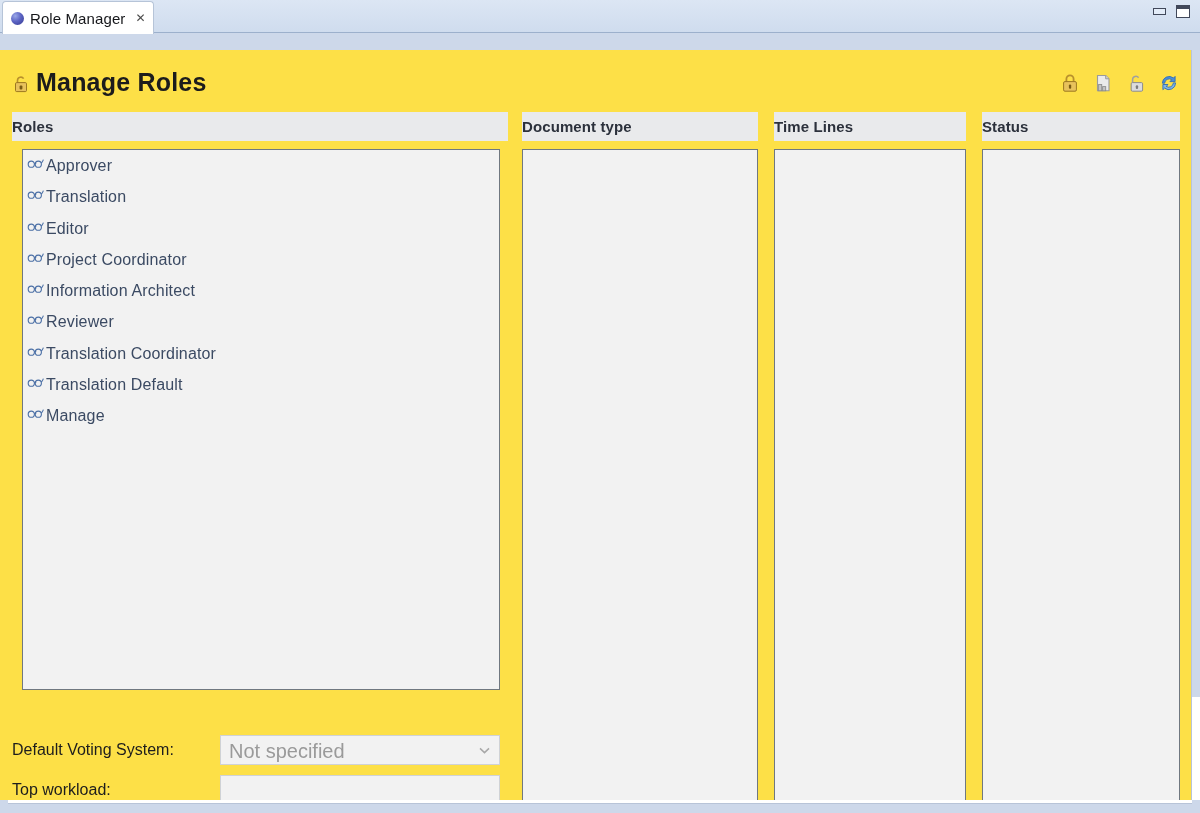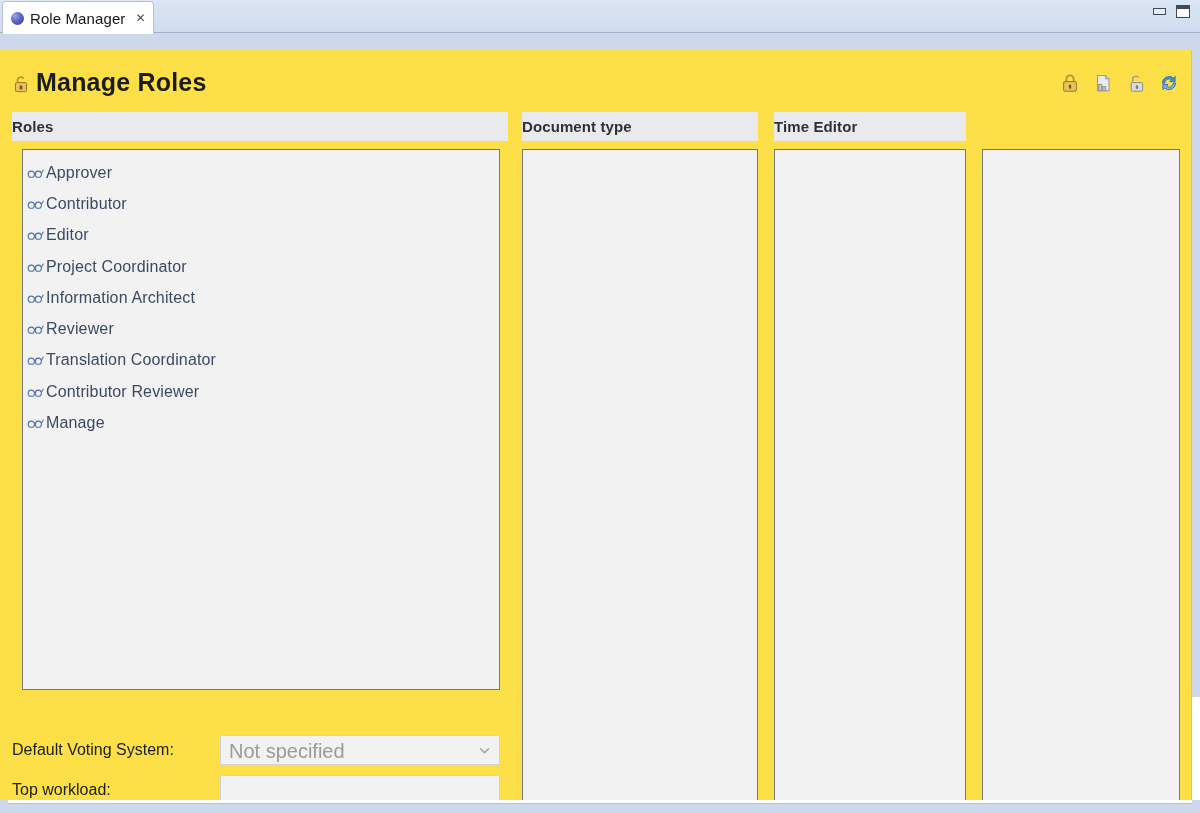--- a/index.html
+++ b/index.html
@@ -177,21 +177,21 @@
   #roles-list {
     position: absolute;
     left: 0; top: 0;
     right: 0; bottom: 0;
     padding: 7px 0 0 4px;
     box-sizing: border-box;
     overflow: hidden;
   }
   .role-item {
     display: flex;
-    align-items: center;
+    align-items: flex-start;
     height: 31.3px;
     gap: 2px;
   }
   .role-label {
     font-size: 16px;
     color: #3b4a63;
     letter-spacing: .15px;
     white-space: nowrap;
   }
   .glasses-icon {
@@ -338,21 +338,21 @@
               </svg>
               <span class="role-label">Approver</span>
             </div>
             <div class="role-item">
               <svg class="glasses-icon" viewBox="0 0 17 12">
                 <circle cx="4.3" cy="7.2" r="3.1" fill="none" stroke="#4a6fa5" stroke-width="1.1"></circle>
                 <circle cx="11.3" cy="7.2" r="3.1" fill="none" stroke="#4a6fa5" stroke-width="1.1"></circle>
                 <path d="M7.4 7 q0.9 -1 1.8 0" fill="none" stroke="#4a6fa5" stroke-width="1.1"></path>
                 <path d="M14.4 6.1 q1.4 -1.6 2 -3.4" fill="none" stroke="#4a6fa5" stroke-width="1.1"></path>
               </svg>
-              <span class="role-label">Contributor</span>
+              <span class="role-label">Translation</span>
             </div>
             <div class="role-item">
               <svg class="glasses-icon" viewBox="0 0 17 12">
                 <circle cx="4.3" cy="7.2" r="3.1" fill="none" stroke="#4a6fa5" stroke-width="1.1"></circle>
                 <circle cx="11.3" cy="7.2" r="3.1" fill="none" stroke="#4a6fa5" stroke-width="1.1"></circle>
                 <path d="M7.4 7 q0.9 -1 1.8 0" fill="none" stroke="#4a6fa5" stroke-width="1.1"></path>
                 <path d="M14.4 6.1 q1.4 -1.6 2 -3.4" fill="none" stroke="#4a6fa5" stroke-width="1.1"></path>
               </svg>
               <span class="role-label">Editor</span>
             </div>
@@ -392,21 +392,21 @@
               </svg>
               <span class="role-label">Translation Coordinator</span>
             </div>
             <div class="role-item">
               <svg class="glasses-icon" viewBox="0 0 17 12">
                 <circle cx="4.3" cy="7.2" r="3.1" fill="none" stroke="#4a6fa5" stroke-width="1.1"></circle>
                 <circle cx="11.3" cy="7.2" r="3.1" fill="none" stroke="#4a6fa5" stroke-width="1.1"></circle>
                 <path d="M7.4 7 q0.9 -1 1.8 0" fill="none" stroke="#4a6fa5" stroke-width="1.1"></path>
                 <path d="M14.4 6.1 q1.4 -1.6 2 -3.4" fill="none" stroke="#4a6fa5" stroke-width="1.1"></path>
               </svg>
-              <span class="role-label">Contributor Reviewer</span>
+              <span class="role-label">Translation Default</span>
             </div>
             <div class="role-item">
               <svg class="glasses-icon" viewBox="0 0 17 12">
                 <circle cx="4.3" cy="7.2" r="3.1" fill="none" stroke="#4a6fa5" stroke-width="1.1"></circle>
                 <circle cx="11.3" cy="7.2" r="3.1" fill="none" stroke="#4a6fa5" stroke-width="1.1"></circle>
                 <path d="M7.4 7 q0.9 -1 1.8 0" fill="none" stroke="#4a6fa5" stroke-width="1.1"></path>
                 <path d="M14.4 6.1 q1.4 -1.6 2 -3.4" fill="none" stroke="#4a6fa5" stroke-width="1.1"></path>
               </svg>
               <span class="role-label">Manage</span>
             </div>
@@ -432,26 +432,29 @@
 
       <div class="column" style="left:522px; top:0; width:236px; height:705px;text-align:center;">
         <div class="col-header" style="left:0; width:236px;">
           <span>Document type</span>
         </div>
         <div class="listbox" style="left:0; top:37px; width:236px; height:664px;"></div>
       </div>
 
       <div class="column" style="left:774px; top:0; width:192px; height:705px;">
         <div class="col-header" style="left:0; width:192px;">
-          <span>Time Editor</span>
+          <span>Time Lines</span>
         </div>
         <div class="listbox" style="left:0; top:37px; width:192px; height:664px;"></div>
       </div>
 
       <div class="column" style="left:982px; top:0; width:198px; height:705px;">
+        <div class="col-header" style="left:0; width:198px;">
+          <span>Status</span>
+        </div>
         <div class="listbox" style="left:0; top:37px; width:198px; height:664px;"></div>
       </div>
 
     </div>
   </div>
 
   <div id="bottom-strip">
     <div id="bottom-strip-inner"></div>
   </div>
 

